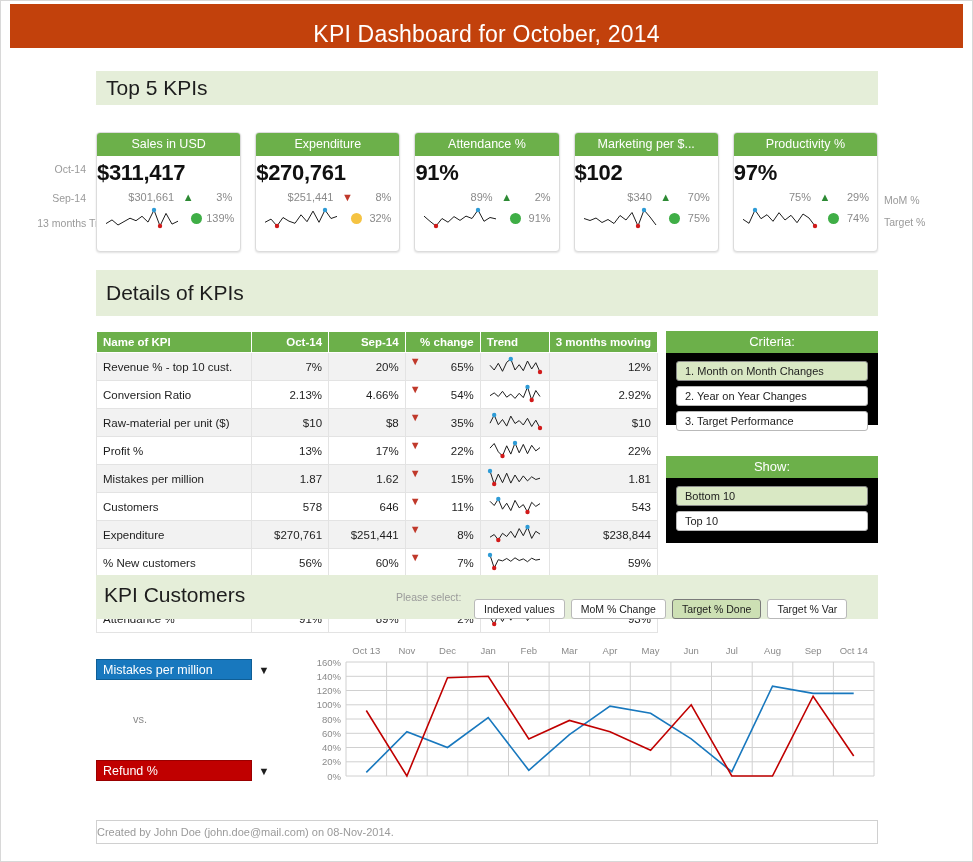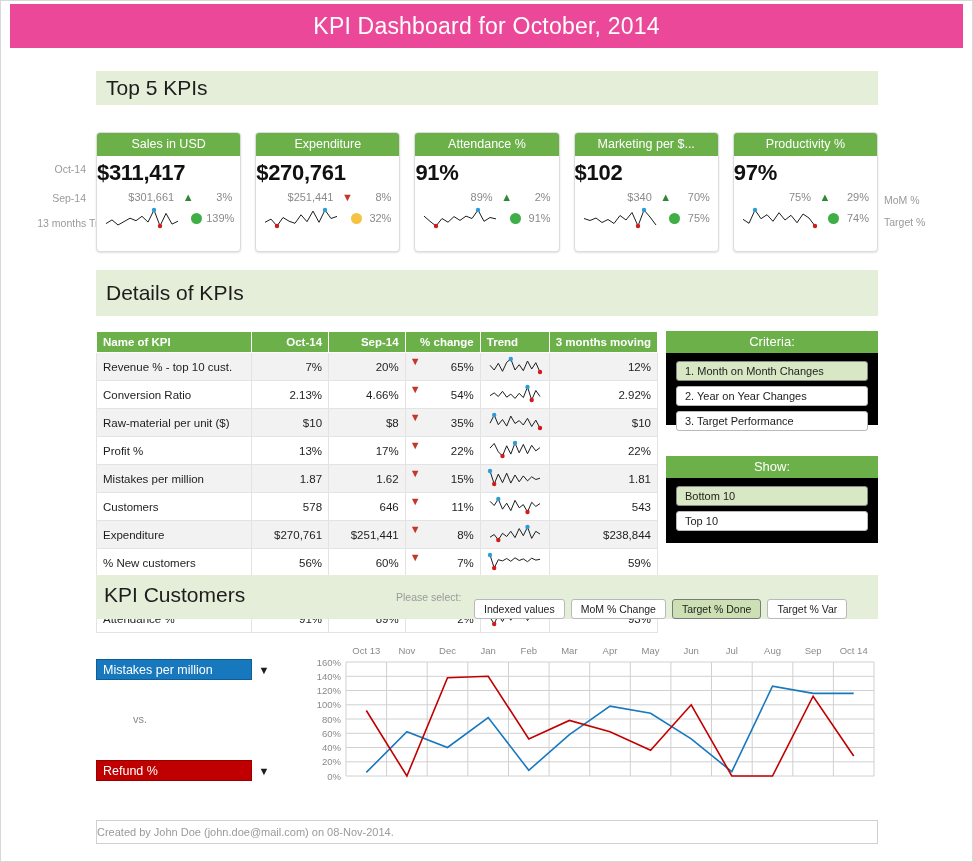--- a/index.html
+++ b/index.html
@@ -10,22 +10,22 @@
     font-family: "Liberation Sans", sans-serif;
     color: #404040;
     overflow: hidden;
     position: relative;
   }
   .page-border { position:absolute; inset:0; border:1px solid #d8d8d8; }
 
   
   #title-bar {
     position:absolute; left:10px; top:4px; width:953px; height:44px;
-    background:#ec4899; color:#ffffff;
-    display:flex; align-items:center; justify-content:center;
+    background:#c2410c; color:#ffffff;
+    display:flex; align-items:flex-end; justify-content:center;
     font-size:23px; letter-spacing:.2px;
   }
 
   
   .section-band {
     position:absolute; background:#e5eed9;
   }
   .section-title {
     font-size:21px; color:#1d1d1d; padding-left:10px;
     display:flex; align-items:center; height:100%;

